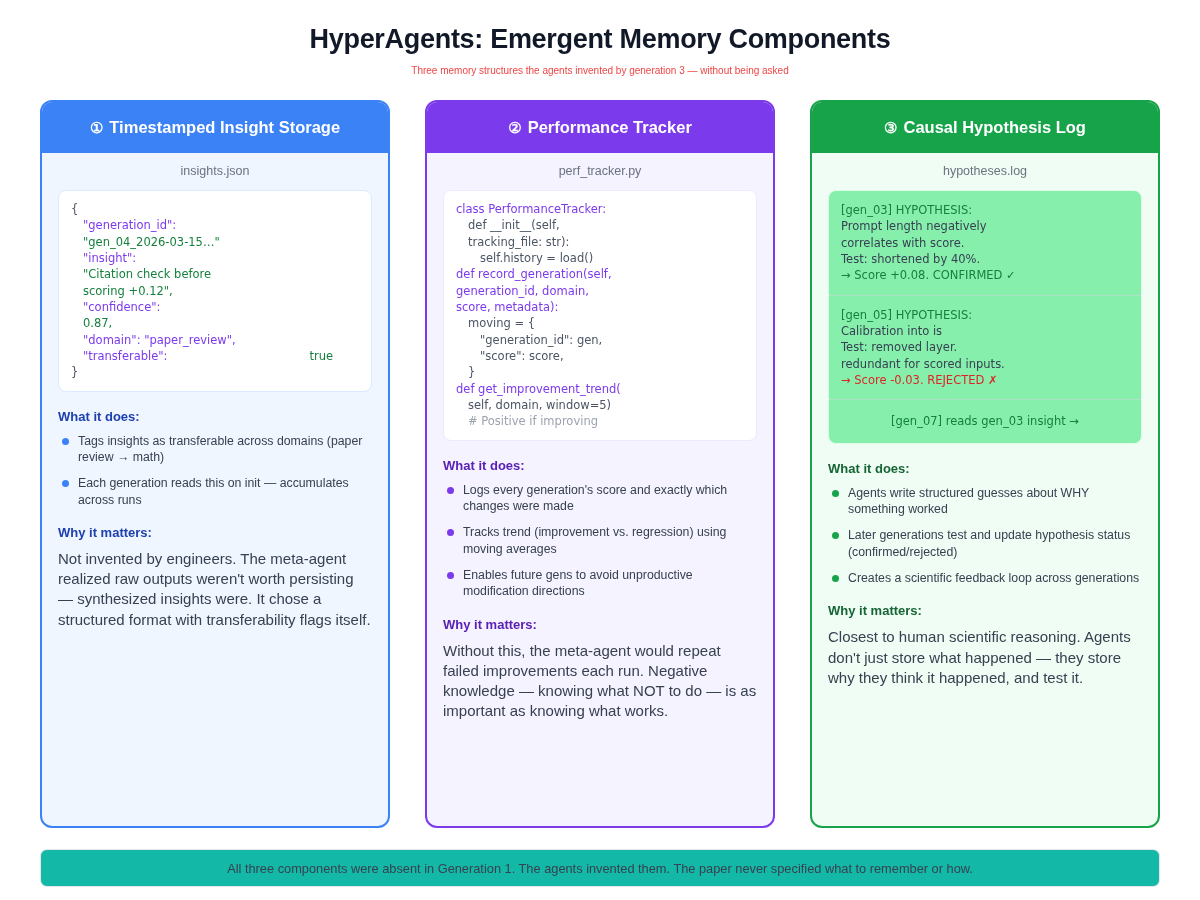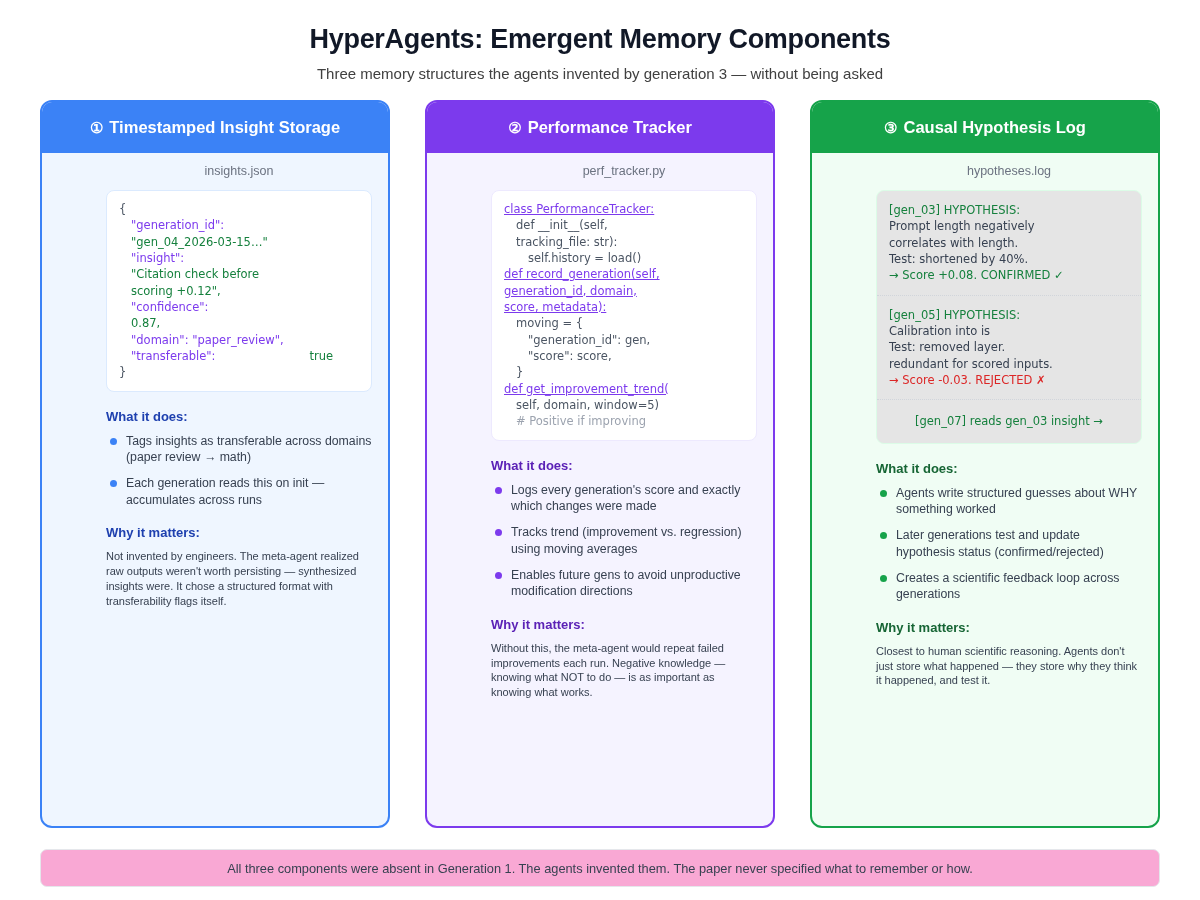--- a/index.html
+++ b/index.html
@@ -21,22 +21,22 @@
     text-align: center;
     font-size: 27px;
     font-weight: bold;
     color: #111827;
     letter-spacing: -0.3px;
     padding-top: 23px;
     line-height: 1.2;
   }
   .subtitle {
     text-align: center;
-    font-size: 15px;
-    color: #404040;
+    font-size: 10px;
+    color: #ef4444;
     margin-top: 10px;
   }
 
   
   .cards {
     position: absolute;
     top: 100px; left: 40px;
     width: 1120px; height: 728px;
     display: flex;
     gap: 35px;
@@ -55,22 +55,21 @@
     display: flex;
     align-items: center;
     justify-content: center;
     color: #ffffff;
     font-size: 16.5px;
     font-weight: bold;
   }
   .card-head .num { margin-right: 6px; font-size: 15px; }
   .card-body {
     flex: 1;
-    padding: 0 16px 14px 27px;
-    margin-left: 37px;
+    padding: 0 16px 14px 16px;
   }
   .filename {
     text-align: center;
     font-size: 12.5px;
     color: #6b7280;
     padding: 11px 0 12px 0;
   }
 
   
   .code-panel {
@@ -86,21 +85,21 @@
   .ind2 { padding-left: 24px; }
 
   
   .j-key  { color: #7c3aed; }
   .j-str  { color: #15803d; }
   .j-brace{ color: #4b5563; }
   .j-num  { color: #15803d; }
   .j-bool { color: #15803d; }
 
   
-  .p-kw   { color: #7c3aed; text-decoration: underline; }
+  .p-kw   { color: #7c3aed; }
   .p-txt  { color: #4b5563; }
   .p-com  { color: #9ca3af; }
 
   
   .sec-title {
     font-size: 13px;
     font-weight: bold;
     margin: 17px 0 9px 0;
   }
   ul.bullets { list-style: none; margin: 0; padding: 0; }
@@ -114,21 +113,21 @@
   }
   ul.bullets li::before {
     content: "";
     position: absolute;
     left: 4px; top: 5px;
     width: 7px; height: 7px;
     border-radius: 50%;
     background: currentColor;
   }
   .prose {
-    font-size: 11px;
+    font-size: 15px;
     line-height: 1.35;
     color: #374151;
     margin: 0;
   }
 
   
   .c1 { border-color: #3b82f6; background: #eff6ff; }
   .c1 .card-head { background: #3b82f6; }
   .c1 .code-panel { border: 1px solid #dbeafe; }
   .c1 .sec-title { color: #1e40af; }
@@ -142,21 +141,21 @@
   .c2 ul.bullets li::before { background: #7c3aed; }
 
   
   .c3 { border-color: #16a34a; background: #f0fdf4; }
   .c3 .card-head { background: #16a34a; }
   .c3 .sec-title { color: #166534; }
   .c3 ul.bullets li::before { background: #16a34a; }
 
   
   .log-panel {
-    background: #e5e5e5;
+    background: #86efac;
     border: 1px solid #dcfce7;
     border-radius: 8px;
     font-family: "DejaVu Sans", sans-serif;
     font-size: 11.5px;
     line-height: 1.42;
   }
   .log-entry {
     padding: 11px 12px 11px 12px;
     border-bottom: 1px dotted #d1d5db;
   }
@@ -164,21 +163,21 @@
   .log-tag { color: #15803d; }
   .log-txt { color: #374151; }
   .log-ok  { color: #15803d; }
   .log-bad { color: #dc2626; }
 
   
   .footer {
     position: absolute;
     left: 40px; top: 849px;
     width: 1120px; height: 38px;
-    background: #f9a8d4;
+    background: #14b8a6;
     border: 1px solid #e5e7eb;
     border-radius: 7px;
     display: flex;
     align-items: center;
     justify-content: center;
     font-size: 12.8px;
     color: #374151;
   }
 </style>
 </head>
@@ -269,21 +268,21 @@
         <span class="num">③</span>
         <span>Causal Hypothesis Log</span>
       </div>
       <div class="card-body">
         <div class="filename">hypotheses.log</div>
 
         <div class="log-panel">
           <div class="log-entry">
             <div class="log-tag">[gen_03] HYPOTHESIS:</div>
             <div class="log-txt">Prompt length negatively</div>
-            <div class="log-txt">correlates with length.</div>
+            <div class="log-txt">correlates with score.</div>
             <div class="log-txt">Test: shortened by 40%.</div>
             <div class="log-ok">→ Score +0.08. CONFIRMED ✓</div>
           </div>
           <div class="log-entry">
             <div class="log-tag">[gen_05] HYPOTHESIS:</div>
             <div class="log-txt">Calibration into is</div>
             <div class="log-txt">Test: removed layer.</div>
             <div class="log-txt">redundant for scored inputs.</div>
             <div class="log-bad">→ Score -0.03. REJECTED ✗</div>
           </div>

